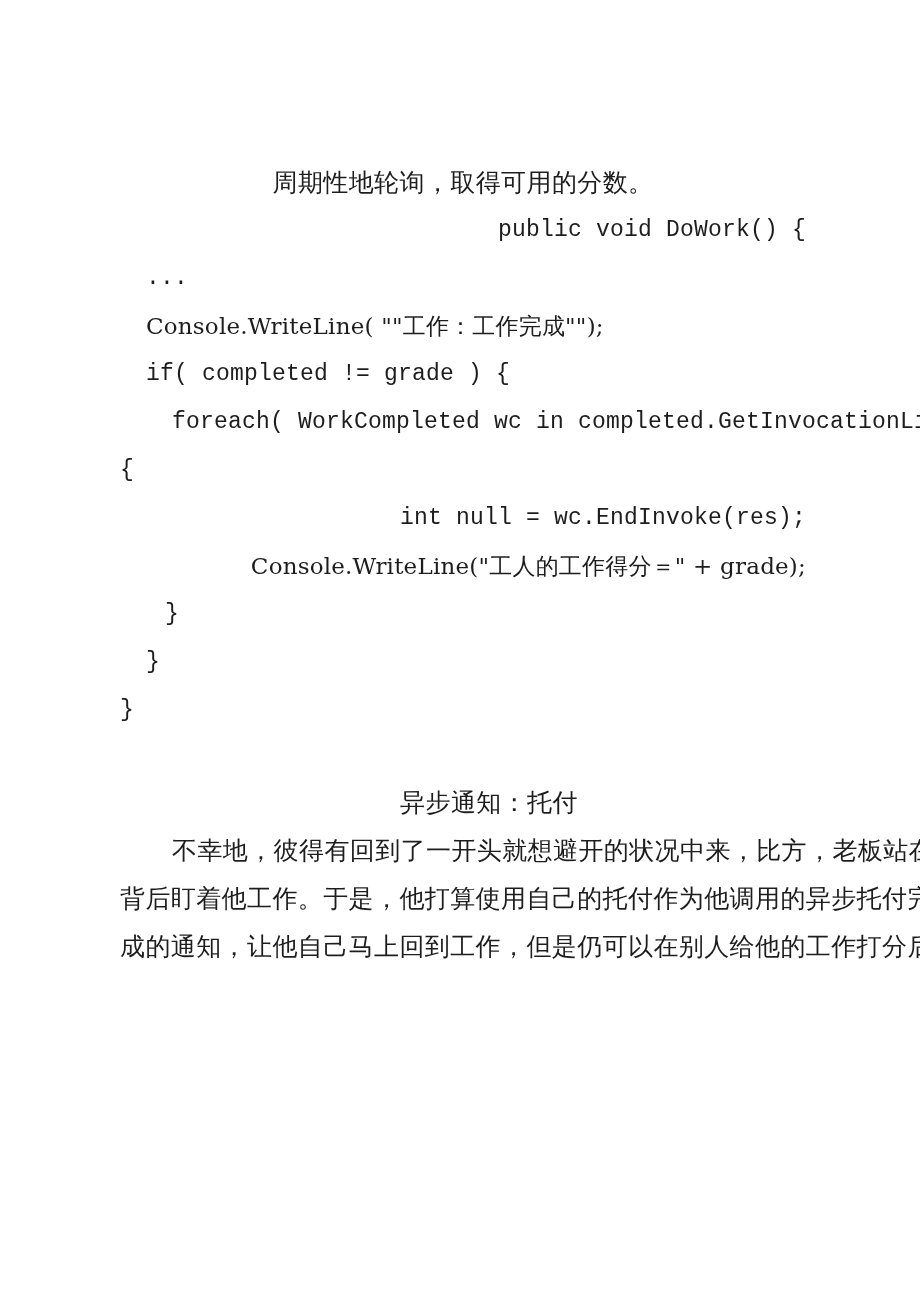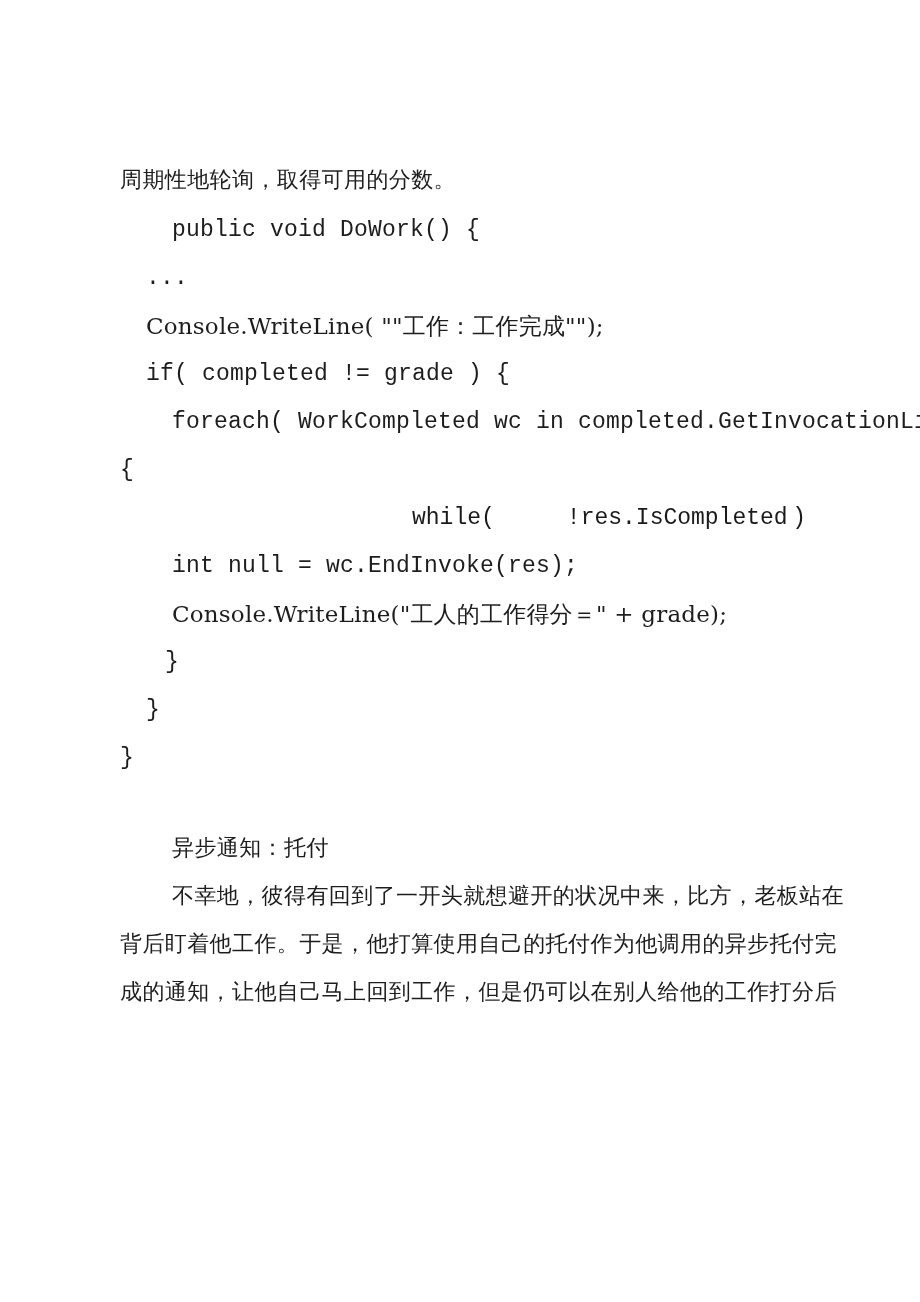--- a/index.html
+++ b/index.html
@@ -36,41 +36,42 @@
   .line {
     font-size: 25px;
     line-height: 48px;
     height: 48px;
     white-space: pre;
     color: #1d1d1d;
   }
 
   
   .cn {
-    font-family: Liberation Mono, monospace;
-    font-size: 22px;
+    font-family: Liberation Sans, sans-serif;
+    font-size: 25px;
     letter-spacing: 0.4px;
+    text-align: center;
   }
 
   .cn-indent {
     text-indent: 52px;
   }
 
   
   .code {
     font-family: "Liberation Mono", "DejaVu Sans Mono", monospace;
     font-size: 23px;
     letter-spacing: 0.2px;
   }
 
   
   .ind-0  { padding-left: 0px; }
   .ind-1  { padding-left: 26px; }
   .ind-2  { padding-left: 45px; }
-  .ind-3  { padding-left: 52px; }
+  .ind-3  { padding-left: 52px; text-align: right; }
   .ind-4  { padding-left: 70px; }
 
   
   .while-line {
     display: flex;
     width: 686px;
     font-family: "Liberation Mono", "DejaVu Sans Mono", monospace;
     font-size: 23px;
     line-height: 48px;
     height: 48px;
@@ -101,25 +102,20 @@
 
       <div class="line code ind-1 mixed-quote">Console.WriteLine( ""工作：工作完成"");</div>
 
       <div class="line code ind-1">if( completed != grade ) {</div>
 
       <div class="line code ind-3">foreach( WorkCompleted wc in completed.GetInvocationList() )</div>
 
       <div class="line code ind-0">{</div>
 
 
-      <div class="while-line">
-        <span class="seg-a">while(</span>
-        <span class="seg-b">!res.IsCompleted</span>
-        <span class="seg-c">)</span>
-      </div>
 
 
       <div class="line code ind-3">int null = wc.EndInvoke(res);</div>
 
       <div class="line code ind-3 mixed-quote">Console.WriteLine("工人的工作得分＝" + grade);</div>
 
       <div class="line code ind-2">}</div>
 
       <div class="line code ind-1">}</div>
 

